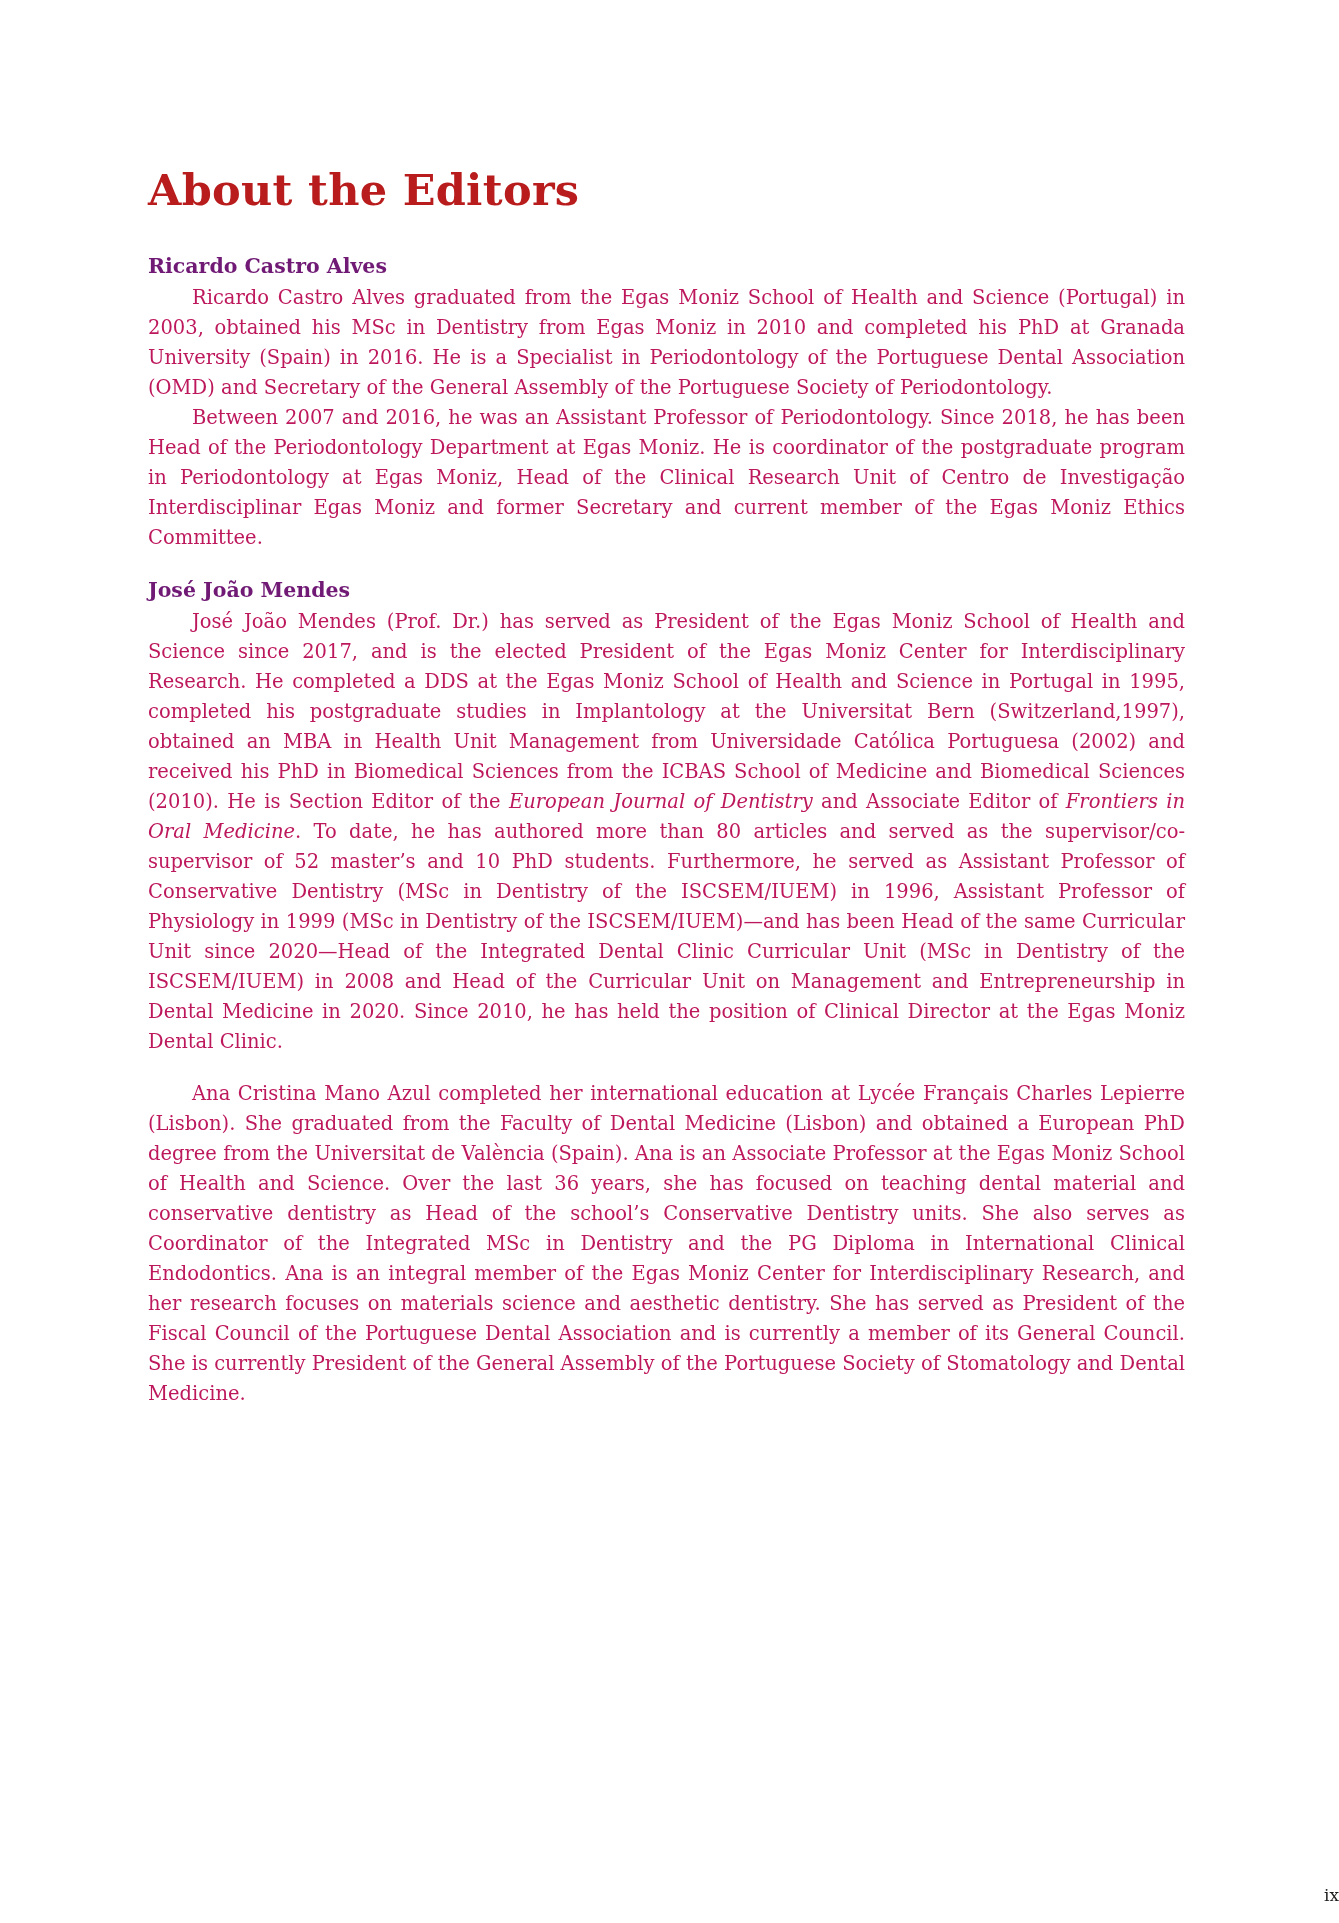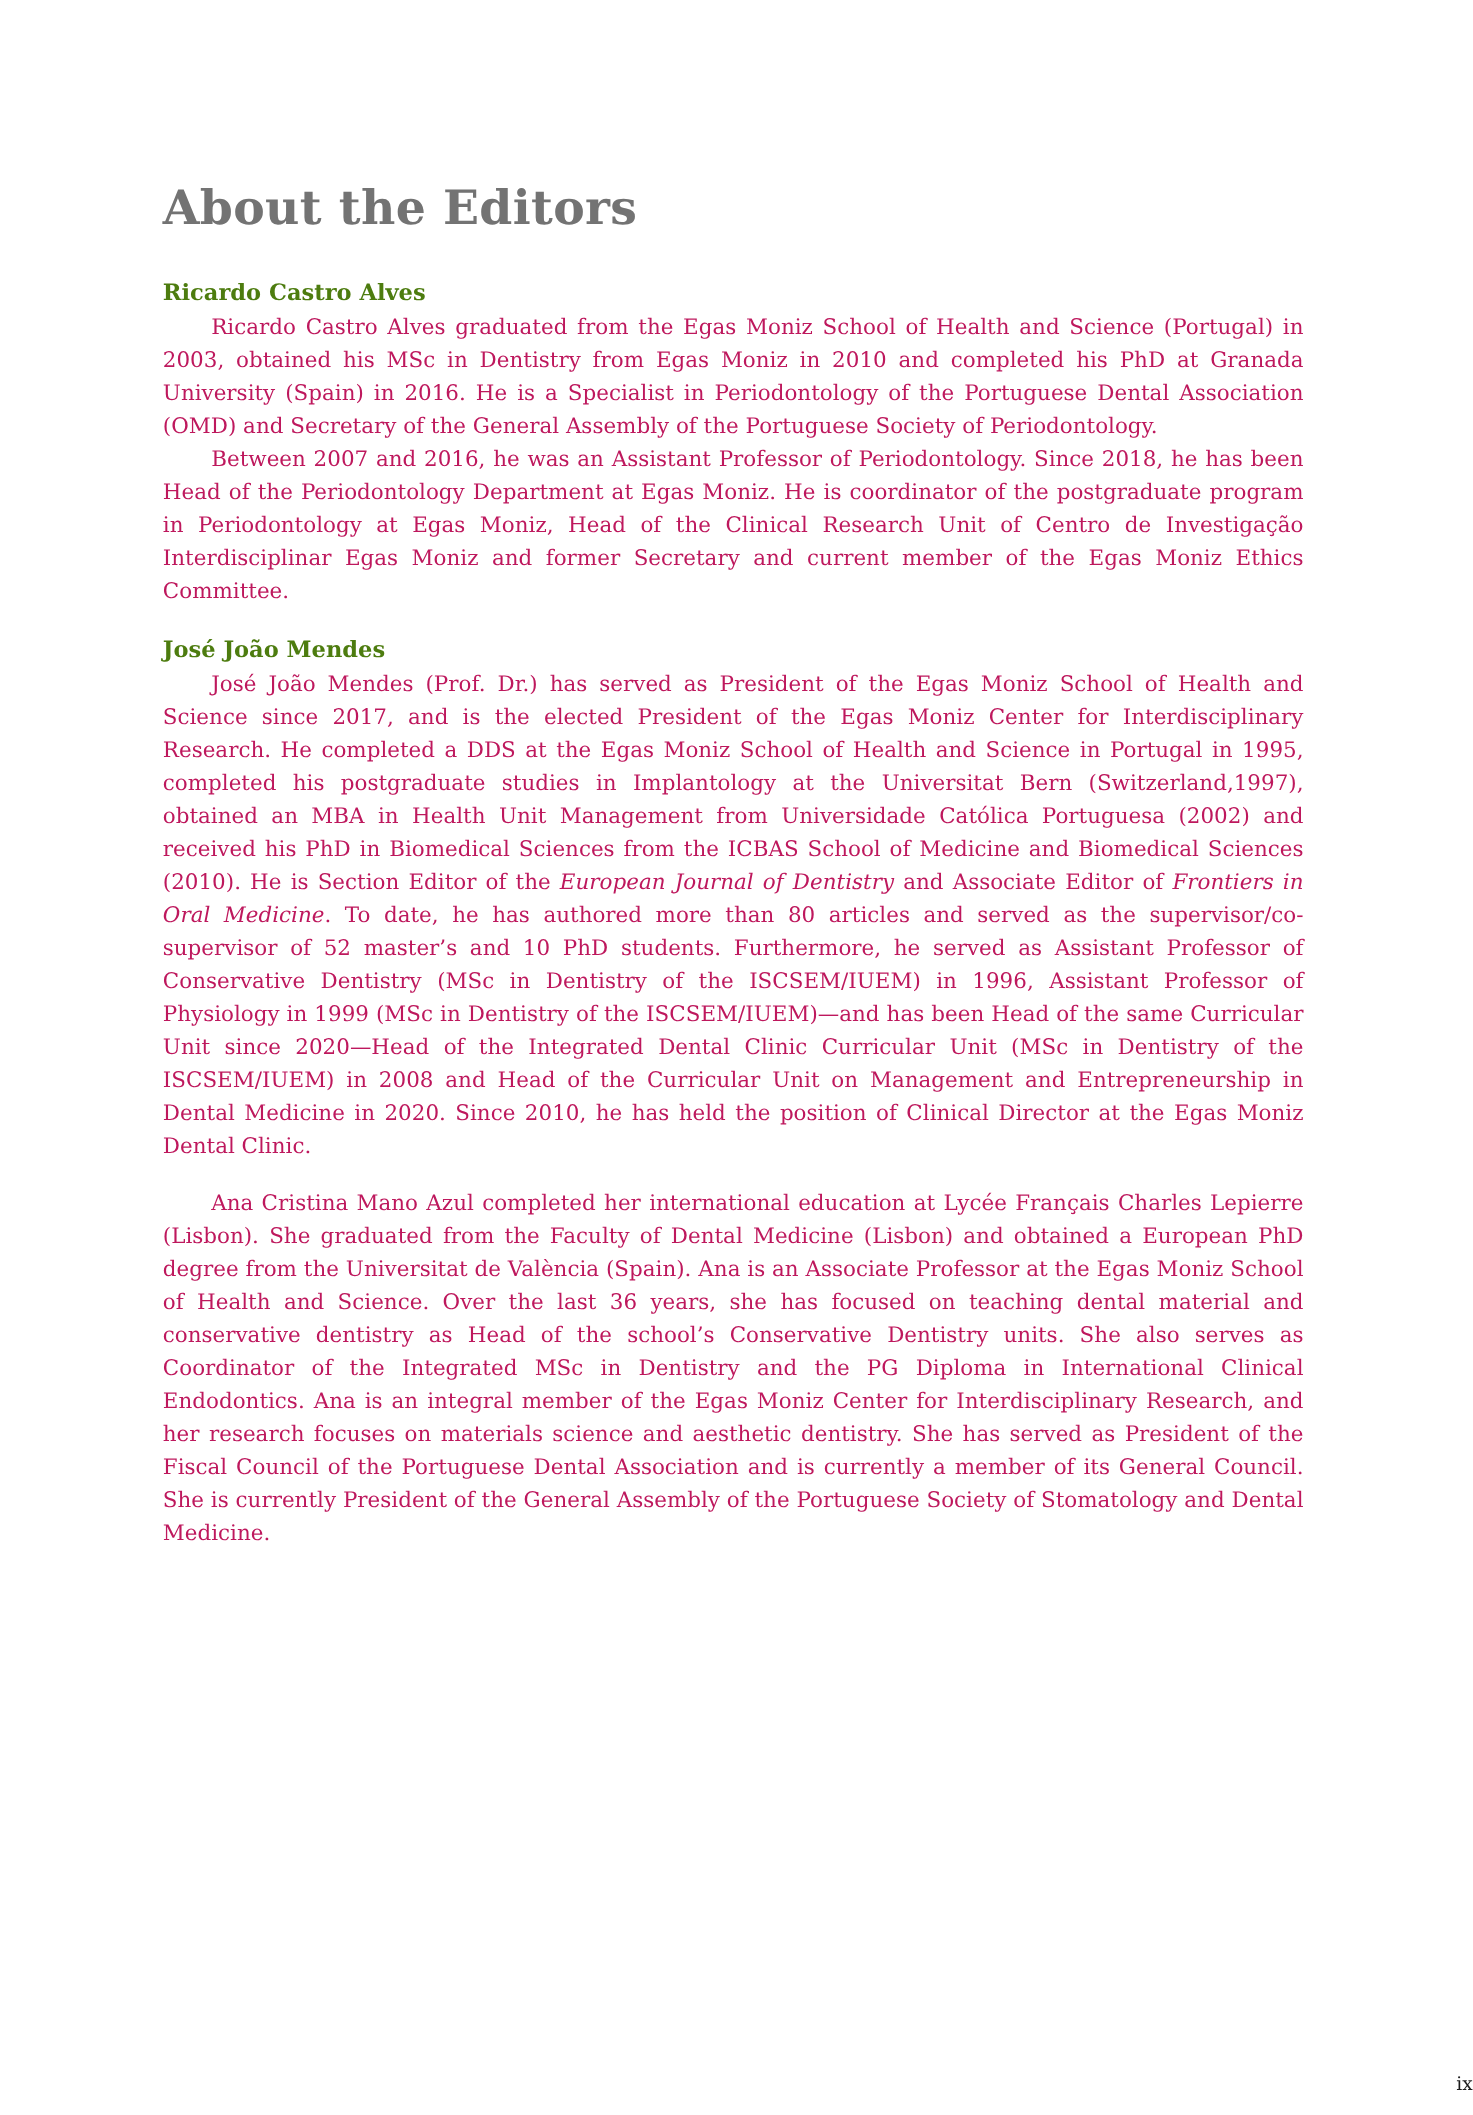--- a/index.html
+++ b/index.html
@@ -15,32 +15,32 @@
     background: #ffffff;
     color: #1c1c1c;
     font-family: "DejaVu Serif", "Liberation Serif", serif;
     padding: 165px 154px 0 148px;
     overflow: hidden;
   }
   .doc-title {
     font-size: 43px;
     line-height: 50px;
     font-weight: 700;
-    color: #737373;
+    color: #b91c1c;
     margin: 0 0 36px 0;
     letter-spacing: 0.3px;
   }
   .editor-section { margin: 0; }
   .editor-section + .editor-section { margin-top: 22px; }
   .editor-name {
     font-size: 20.5px;
     line-height: 30px;
     font-weight: 700;
     margin: 0 0 2px 0;
-    color: #4d7c0f;
+    color: #701a75;
   }
   .bio-paragraph {
     font-size: 19.5px;
     line-height: 30px;
     margin: 0;
     text-align: justify;
     text-indent: 44px;
     color: #be185d;
   }
   .italic { font-style: italic; }

